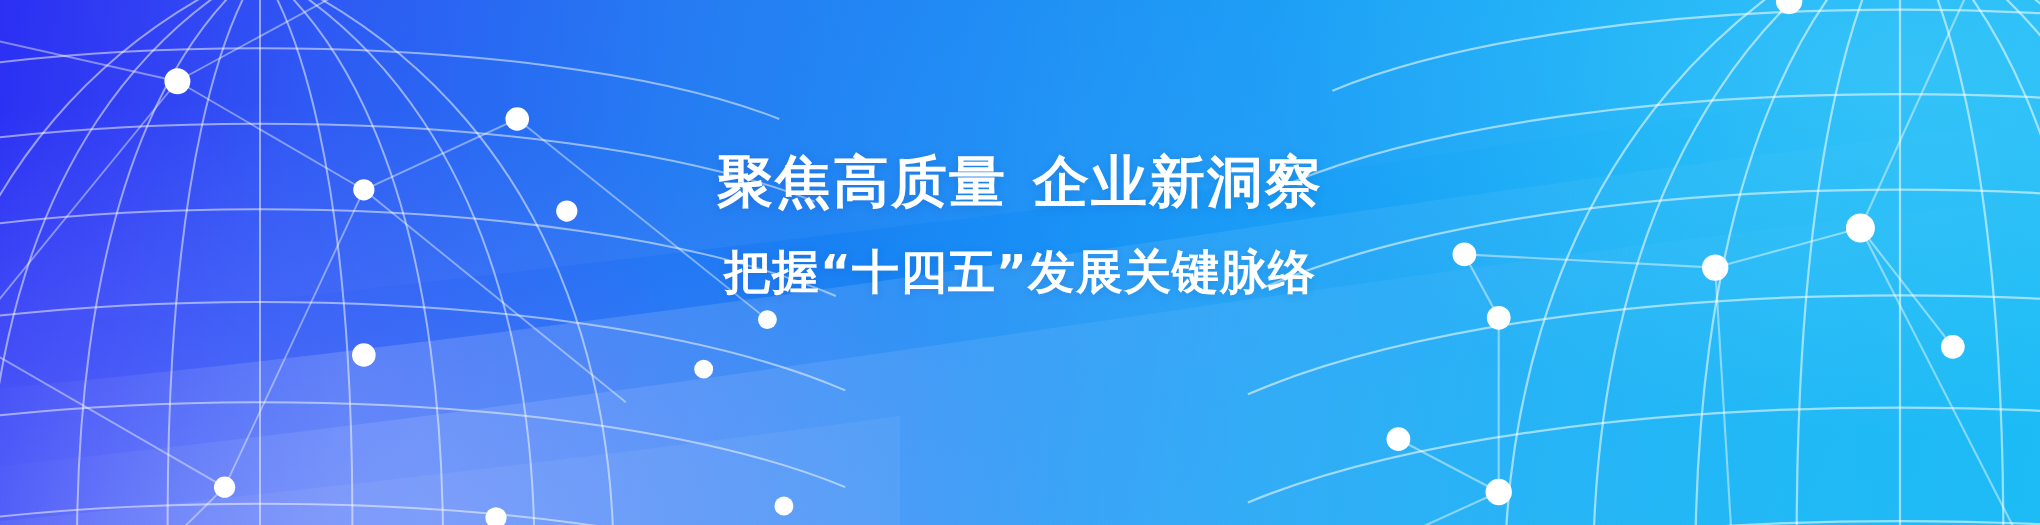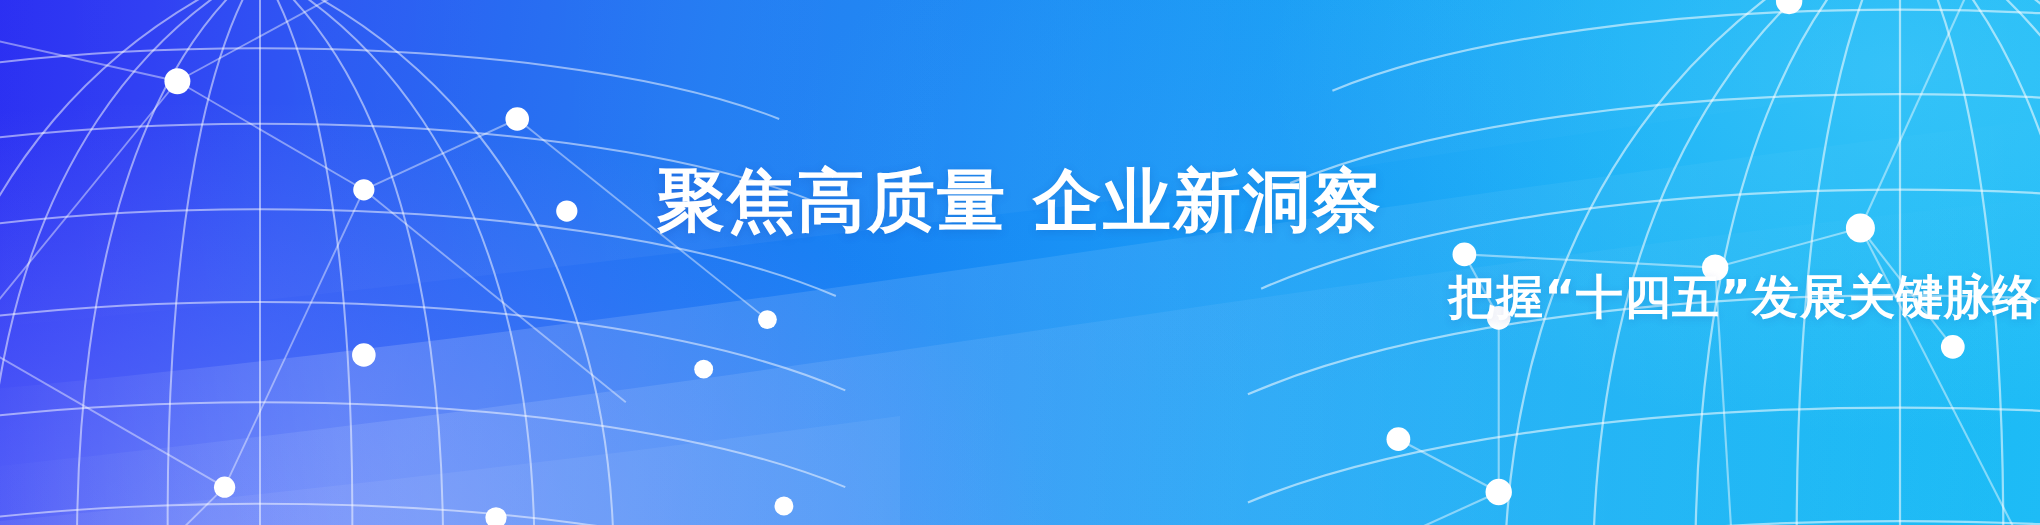--- a/index.html
+++ b/index.html
@@ -56,40 +56,39 @@
 
   
   .textblock{
     position:absolute;
     left:0; right:0;
     top:150px;
     text-align:center;
     z-index:9;
   }
   .title{
-    margin:17px;
-    font-size:68px;
+    margin:4px;
+    font-size:56px;
     line-height:1;
     font-weight:700;
     color:#ffffff;
     letter-spacing:2px;
     white-space:nowrap;
     text-shadow:0 2px 10px rgba(10,50,150,.18);
   }
   .title .gap{display:inline-block;width:26px;}
   .subtitle{
     margin:38px 0 0 0;
     font-size:47px;
     line-height:1;
     font-weight:700;
     color:#ffffff;
     letter-spacing:1px;
     white-space:nowrap;
     text-shadow:0 2px 8px rgba(10,50,150,.15);
-    text-align:right;
   }
 </style>
 </head>
 <body>
 
 <div class="banner">
 
   <div class="wash-bl"></div>
   <div class="wash-mid"></div>
   <div class="wash-tr"></div>

